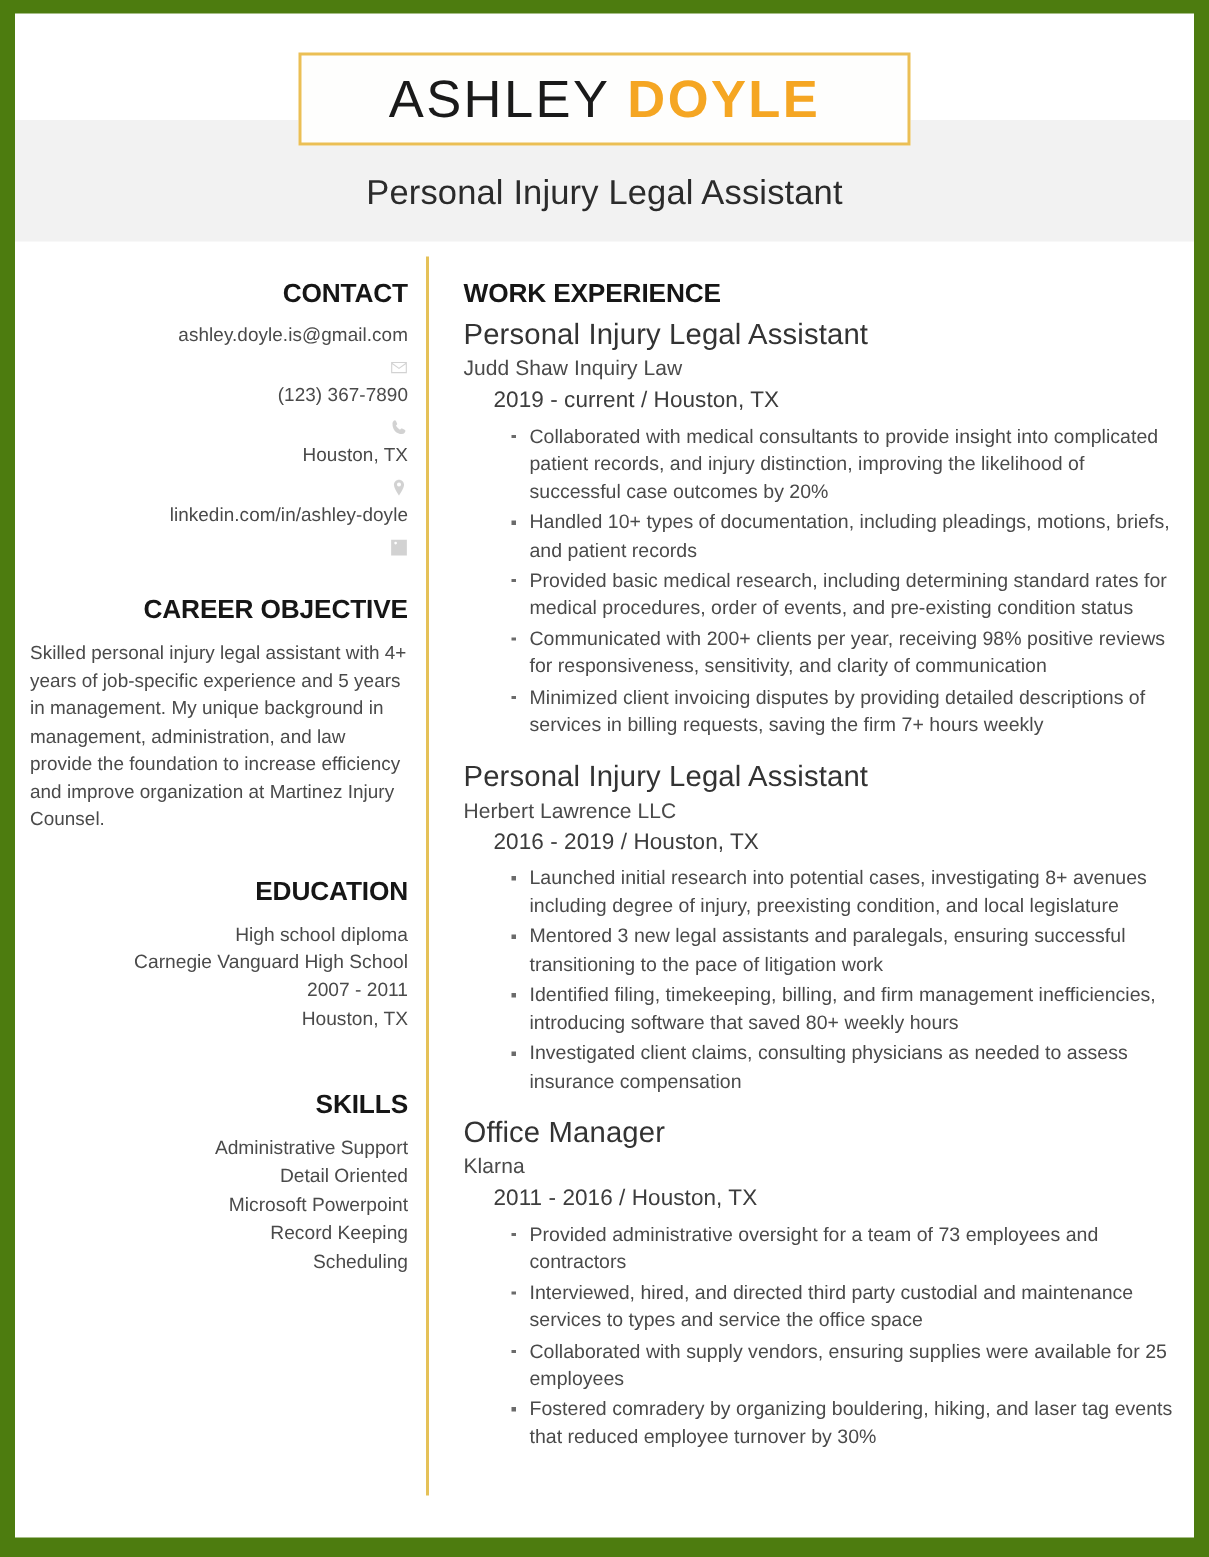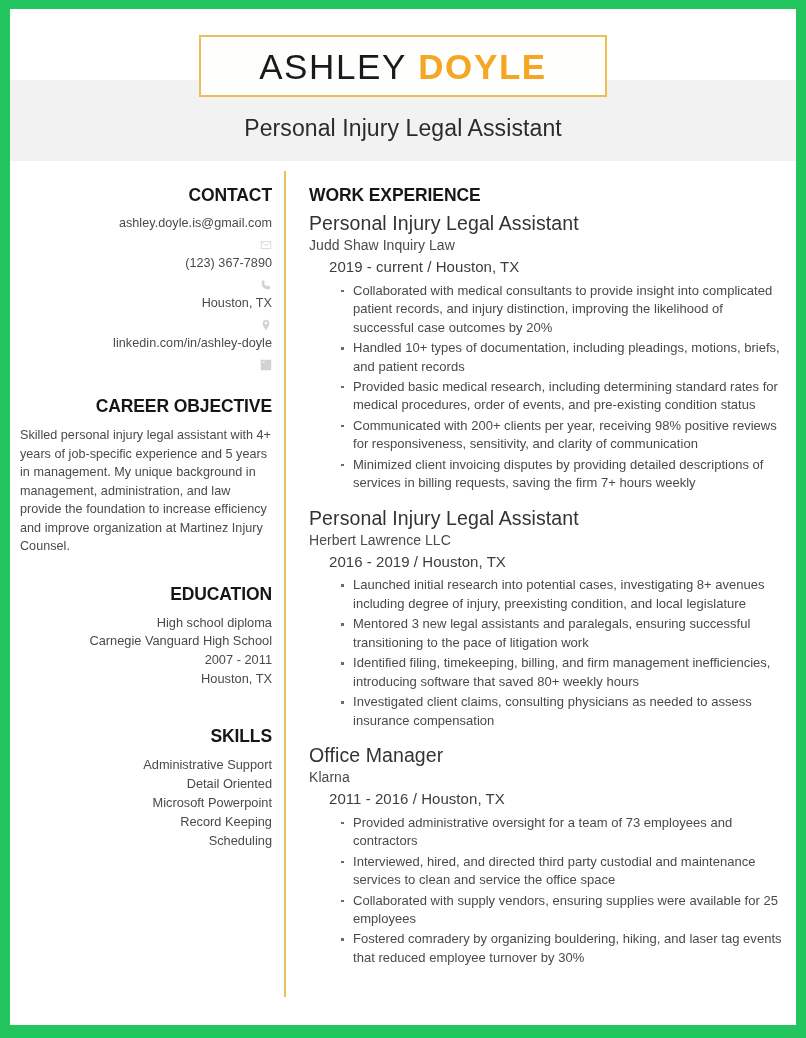--- a/index.html
+++ b/index.html
@@ -8,21 +8,21 @@
     width: 806px;
     height: 1038px;
     background: #000000;
     font-family: "Liberation Sans", sans-serif;
   }
 
   #page-frame {
     position: relative;
     width: 806px;
     height: 1038px;
-    background: #22c55e;
+    background: #4d7c0f;
     padding: 9px 10px 13px 10px;
   }
 
   #page {
     position: relative;
     width: 786px;
     height: 1016px;
     background: #ffffff;
     overflow: hidden;
   }
@@ -341,21 +341,21 @@
           <li>Investigated client claims, consulting physicians as needed to assess insurance compensation</li>
         </ul>
       </div>
 
       <div class="job">
         <div class="job-title">Office Manager</div>
         <div class="job-company">Klarna</div>
         <div class="job-meta">2011 - 2016  /  Houston, TX</div>
         <ul class="bullets">
           <li>Provided administrative oversight for a team of 73 employees and contractors</li>
-          <li>Interviewed, hired, and directed third party custodial and maintenance services to clean and service the office space</li>
+          <li>Interviewed, hired, and directed third party custodial and maintenance services to types and service the office space</li>
           <li>Collaborated with supply vendors, ensuring supplies were available for 25 employees</li>
           <li>Fostered comradery by organizing bouldering, hiking, and laser tag events that reduced employee turnover by 30%</li>
         </ul>
       </div>
 
     </div>
   </div>
 
 </div>
 </div>

